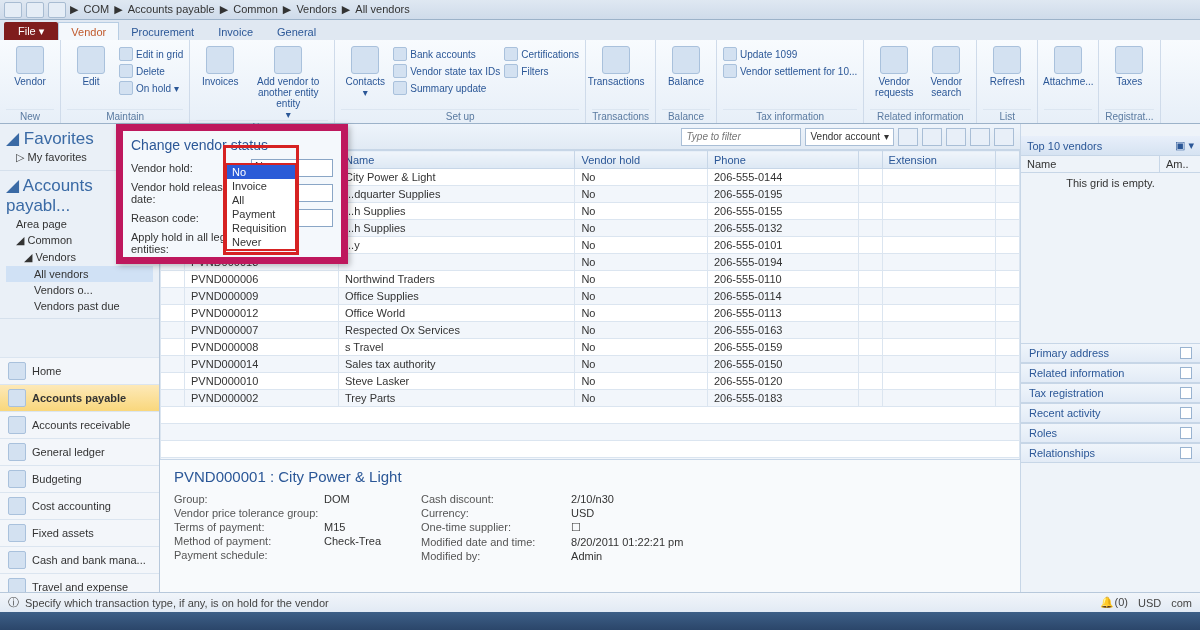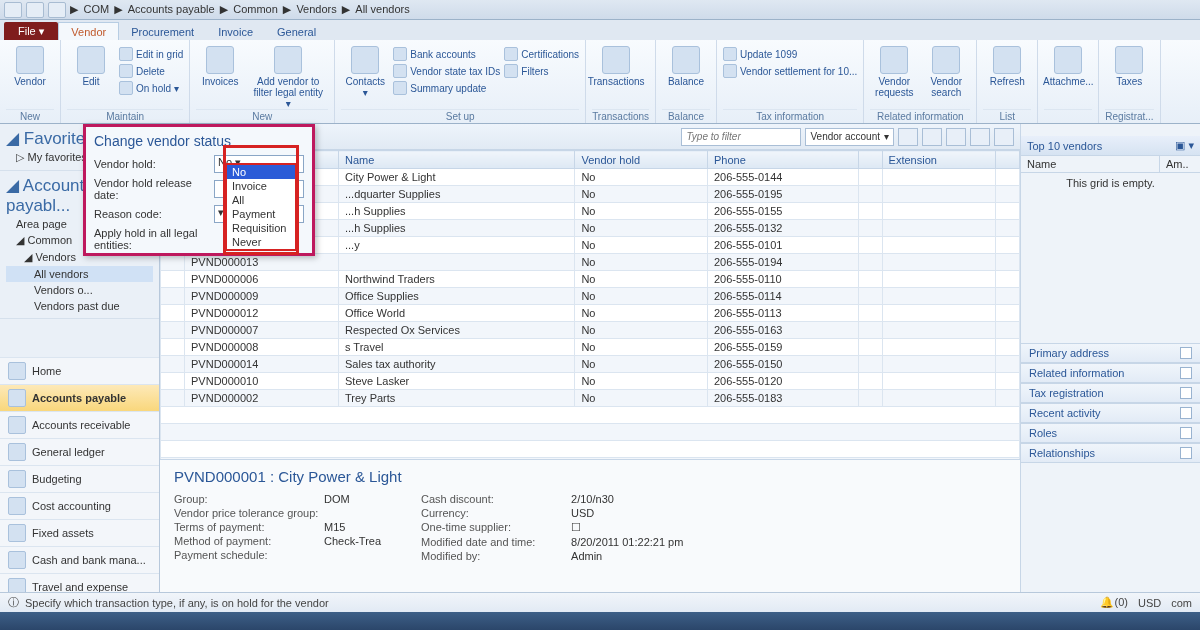--- a/index.html
+++ b/index.html
@@ -57,21 +57,21 @@
 
 .rightcol{width:180px;background:#eef3f9;border-left:1px solid #c7d6e7;}
 .panel-hd{background:linear-gradient(#e8effa,#d6e3f2);border-bottom:1px solid #c7d6e7;padding:3px 6px;font-size:11px;color:#2b5797;display:flex;justify-content:space-between;align-items:center;margin-top:12px;}
 .panel-body{padding:4px 6px;font-size:11px;min-height:30px;}
 .acc-item{background:linear-gradient(#f0f5fb,#e2ebf6);border-top:1px solid #c7d6e7;border-bottom:1px solid #c7d6e7;padding:3px 8px;font-size:11px;color:#2b5797;display:flex;justify-content:space-between;cursor:pointer;}
 .acc-icon{width:12px;height:12px;border:1px solid #99b3d0;background:#fff;}
 
 .statusbar{position:absolute;bottom:18px;left:0;right:0;height:20px;background:linear-gradient(#f1f5fa,#e2eaf4);border-top:1px solid #b7c8db;display:flex;align-items:center;padding:0 8px;font-size:11px;color:#444;justify-content:space-between;}
 .taskbar{position:absolute;bottom:0;left:0;right:0;height:18px;background:linear-gradient(#3d5f87,#2b466a);}
 
-.dialog{position:absolute;top:124px;left:83px;width:232px;background:#f4f8fc;border:3px solid #be185d;box-shadow:2px 2px 6px rgba(0,0,0,.25);z-index:20;}
+.dialog{position:absolute;top:124px;left:116px;width:232px;background:#f4f8fc;border:7px solid #be185d;box-shadow:2px 2px 6px rgba(0,0,0,.25);z-index:20;}
 .dlg-title{font-size:14px;color:#2b5797;padding:6px 8px 4px;}
 .dlg-row{display:flex;align-items:center;padding:2px 8px;font-size:11px;}
 .dlg-row label{width:120px;}
 .dlg-row .fld{flex:1;height:18px;border:1px solid #8aa6c6;background:#fff;font-size:11px;padding:0 3px;}
 .dropdown-open{position:absolute;top:163px;left:225px;width:72px;background:#fff;border:2px solid #d62222;z-index:30;font-size:11px;}
 .dropdown-open div{padding:1px 5px;cursor:pointer;}
 .dropdown-open div.sel{background:#2b5bd7;color:#fff;}
 .red-outline{position:absolute;top:145px;left:223px;width:76px;height:110px;border:3px solid #d62222;z-index:25;pointer-events:none;}
 </style>
 </head>
@@ -125,21 +125,21 @@
   </div>
       <div class="rgroup-label">Maintain</div>
     </div>
 
   <div class="rgroup">
       <div class="rgroup-body">
     <div class="big-btn">
           <div class="ico"></div>
           <span>Invoices</span>
         </div>
-    <div class="big-btn" style="width:80px"><div class="ico"></div><span>Add vendor to filter legal entity</span>▾</div>
+    <div class="big-btn" style="width:80px"><div class="ico"></div><span>Add vendor to another entity entity</span>▾</div>
   </div>
       <div class="rgroup-label">New</div>
     </div>
 
   <div class="rgroup">
       <div class="rgroup-body">
     <div class="big-btn"><div class="ico"></div><span>Contacts</span>▾</div>
     <div class="vstack">
       <div class="small-btn">
             <div class="mico"></div>

